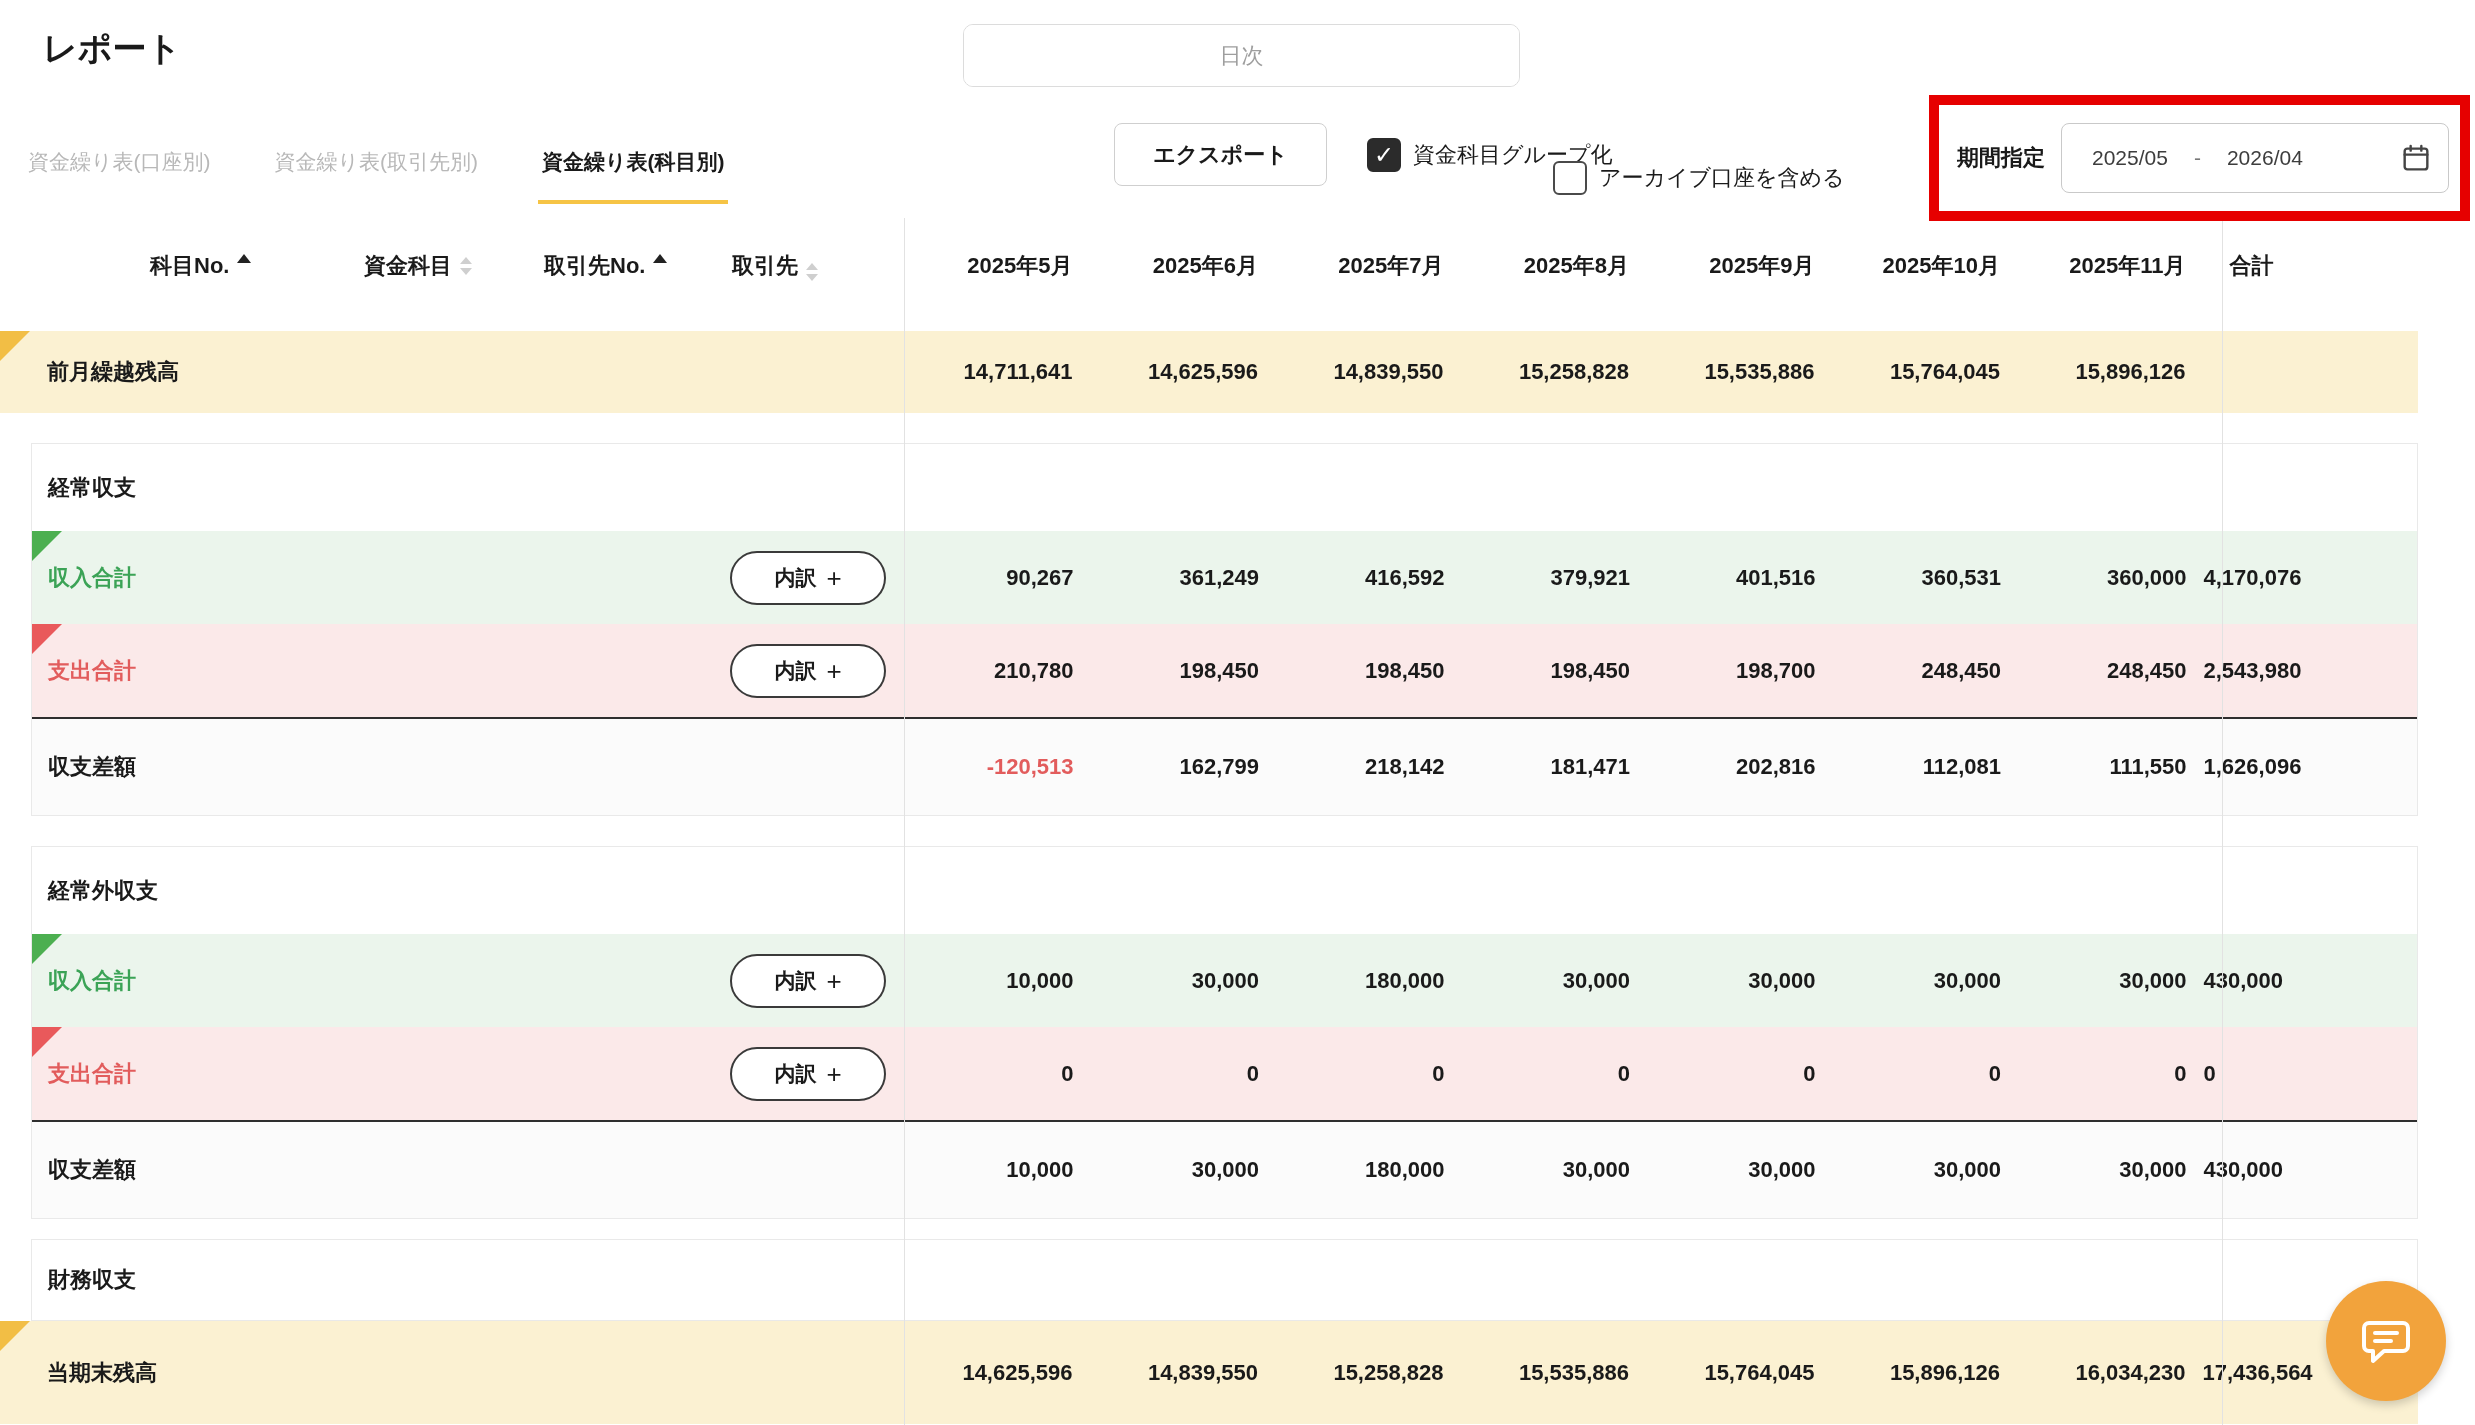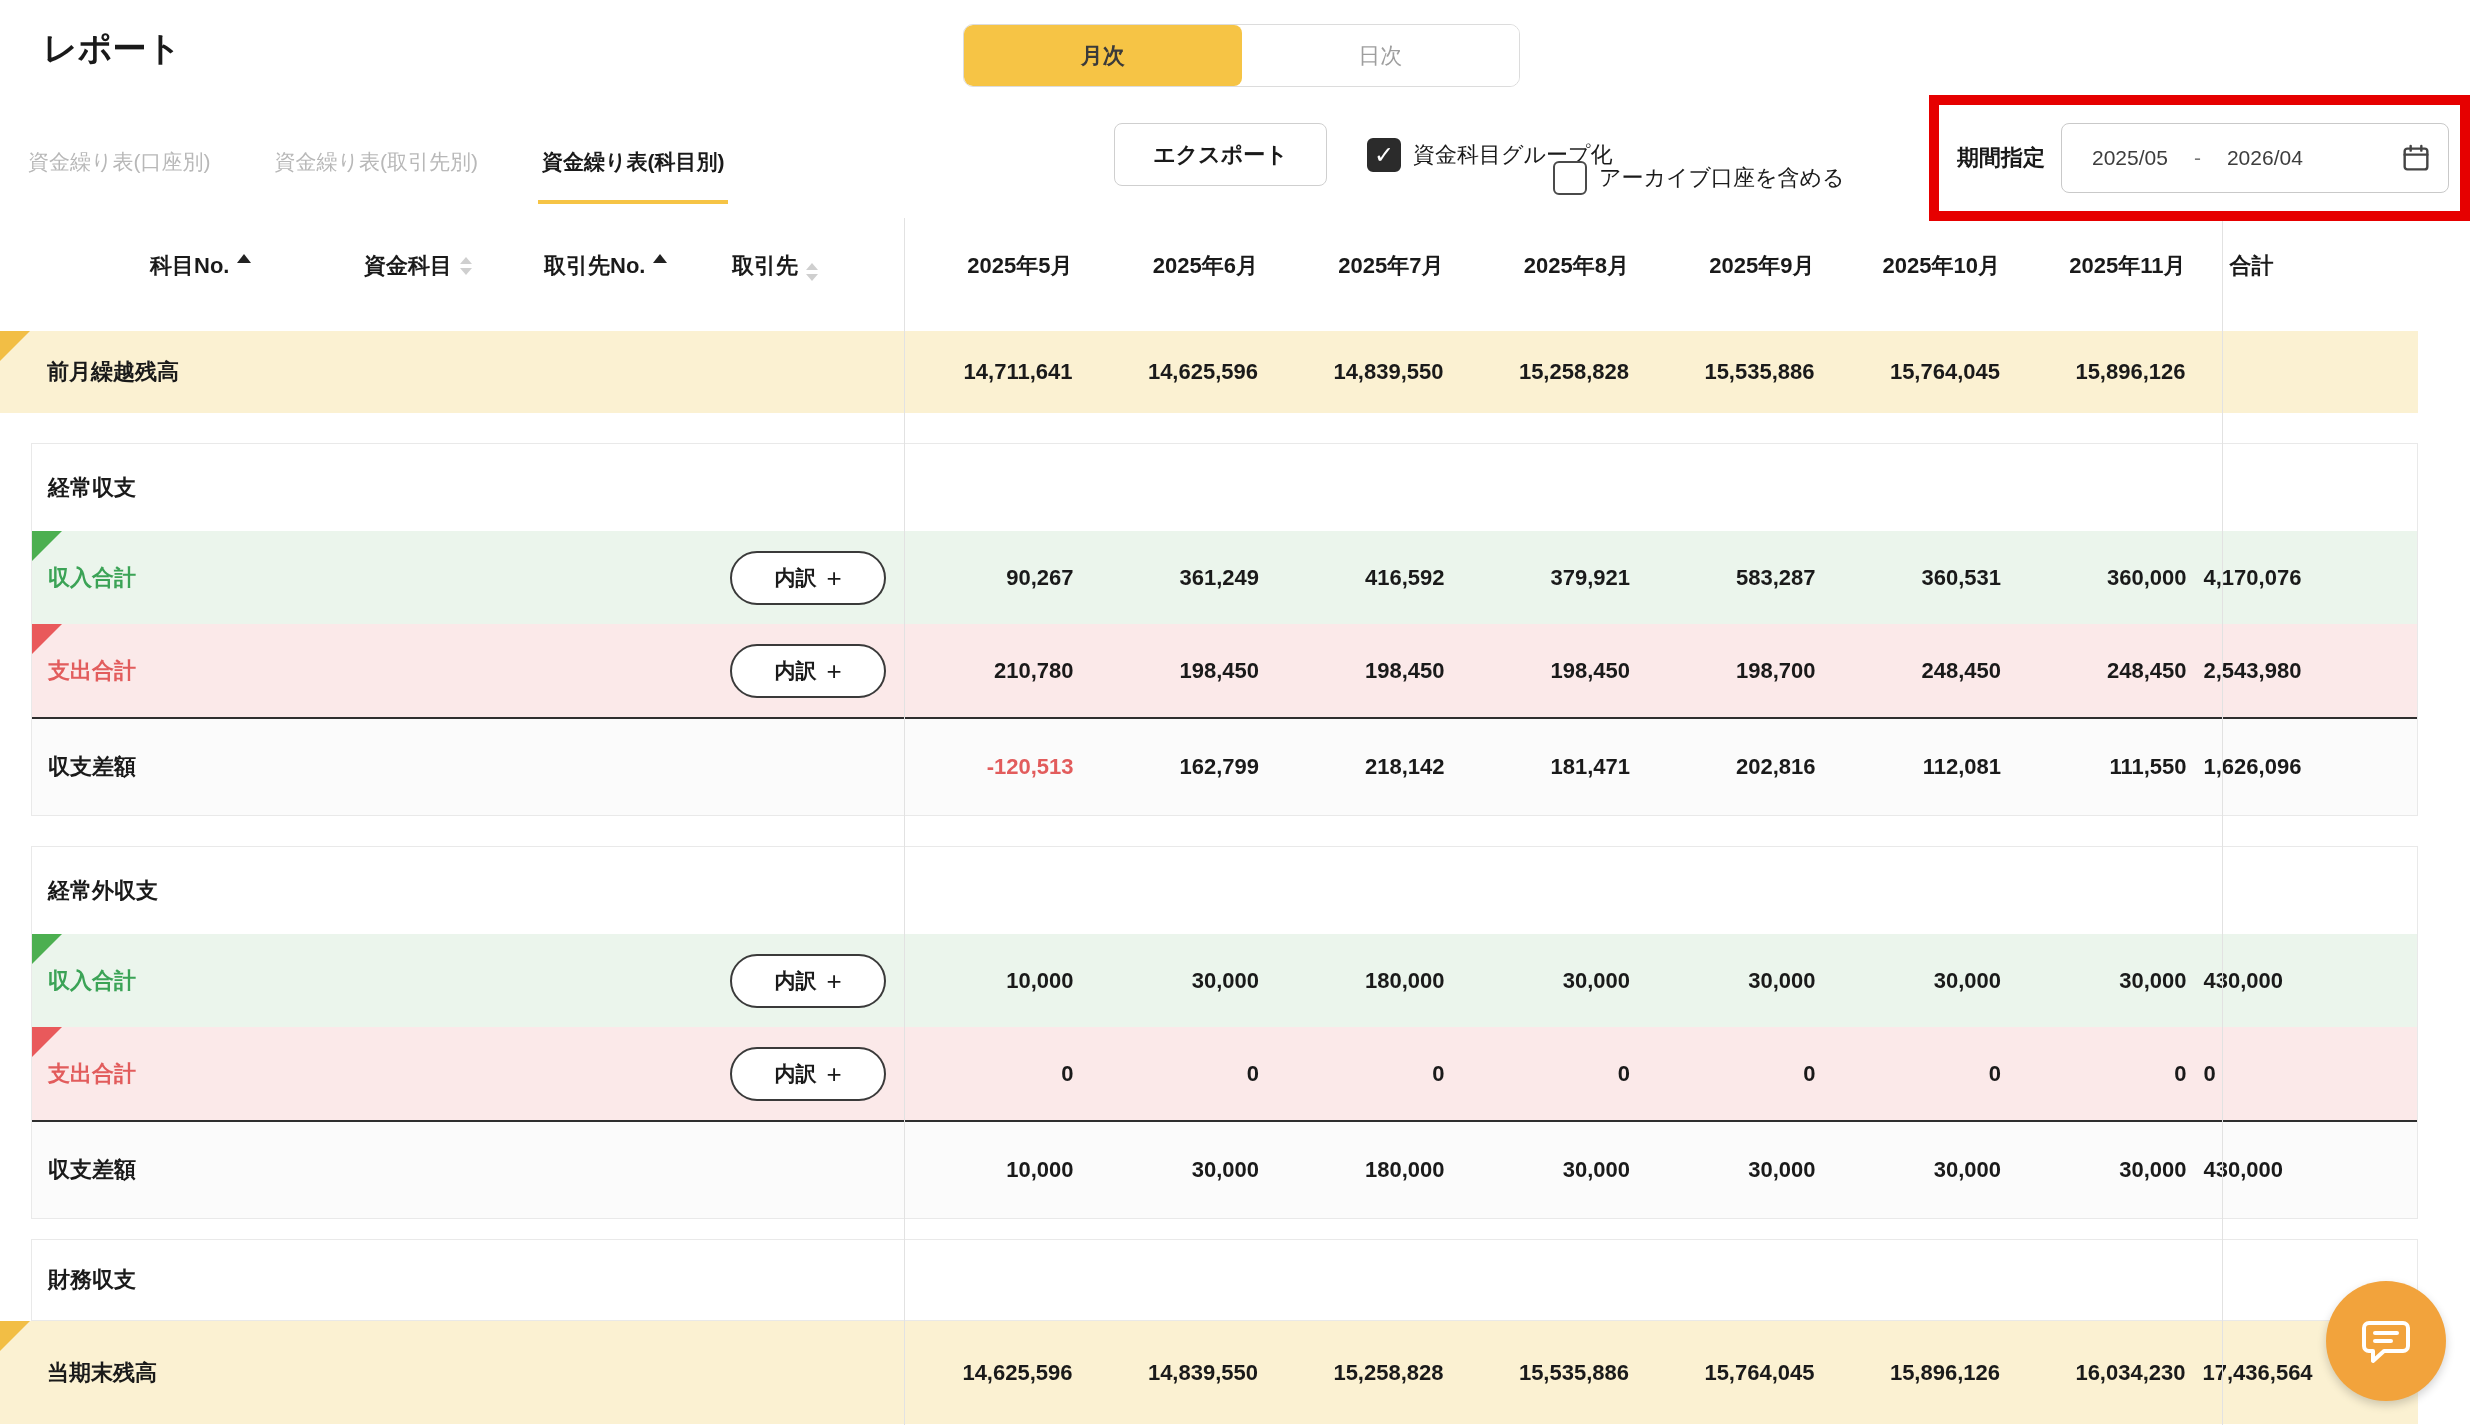--- a/index.html
+++ b/index.html
@@ -109,21 +109,20 @@
   .chat-fab{position:absolute;left:2326px;top:1281px;width:120px;height:120px;border-radius:50%;
     background:var(--fab-orange);border:none;cursor:pointer;z-index:20;display:flex;
     align-items:center;justify-content:center;box-shadow:0 4px 10px rgba(0,0,0,.18);}
 </style>
 </head>
 <body>
 
 <h1 class="page-title">レポート</h1>
 
 <div class="view-toggle">
-  <button class="toggle-btn active">月次</button>
   <button class="toggle-btn">日次</button>
 </div>
 
 <div class="tabs">
   <div class="tab">資金繰り表(口座別)</div>
   <div class="tab">資金繰り表(取引先別)</div>
   <div class="tab active">資金繰り表(科目別)</div>
 </div>
 
 <button class="export-btn">エクスポート</button>
@@ -227,21 +226,21 @@
             <span class="lab-text">収入合計</span>
             <button class="uchiwake">
               <span>内訳</span>
               <span class="plus">+</span>
             </button>
           </div>
           <div class="cell num">90,267</div>
           <div class="cell num">361,249</div>
           <div class="cell num">416,592</div>
           <div class="cell num">379,921</div>
-          <div class="cell num">583,287</div>
+          <div class="cell num">401,516</div>
           <div class="cell num">360,531</div>
           <div class="cell num">360,000</div>
           <div class="cell total">4,170,076</div>
         </div>
         <div class="trow pink-row h-data red">
           <span class="tri tri-red"></span>
           <div class="cell label">
             <span class="lab-text">支出合計</span>
             <button class="uchiwake">
               <span>内訳</span>

